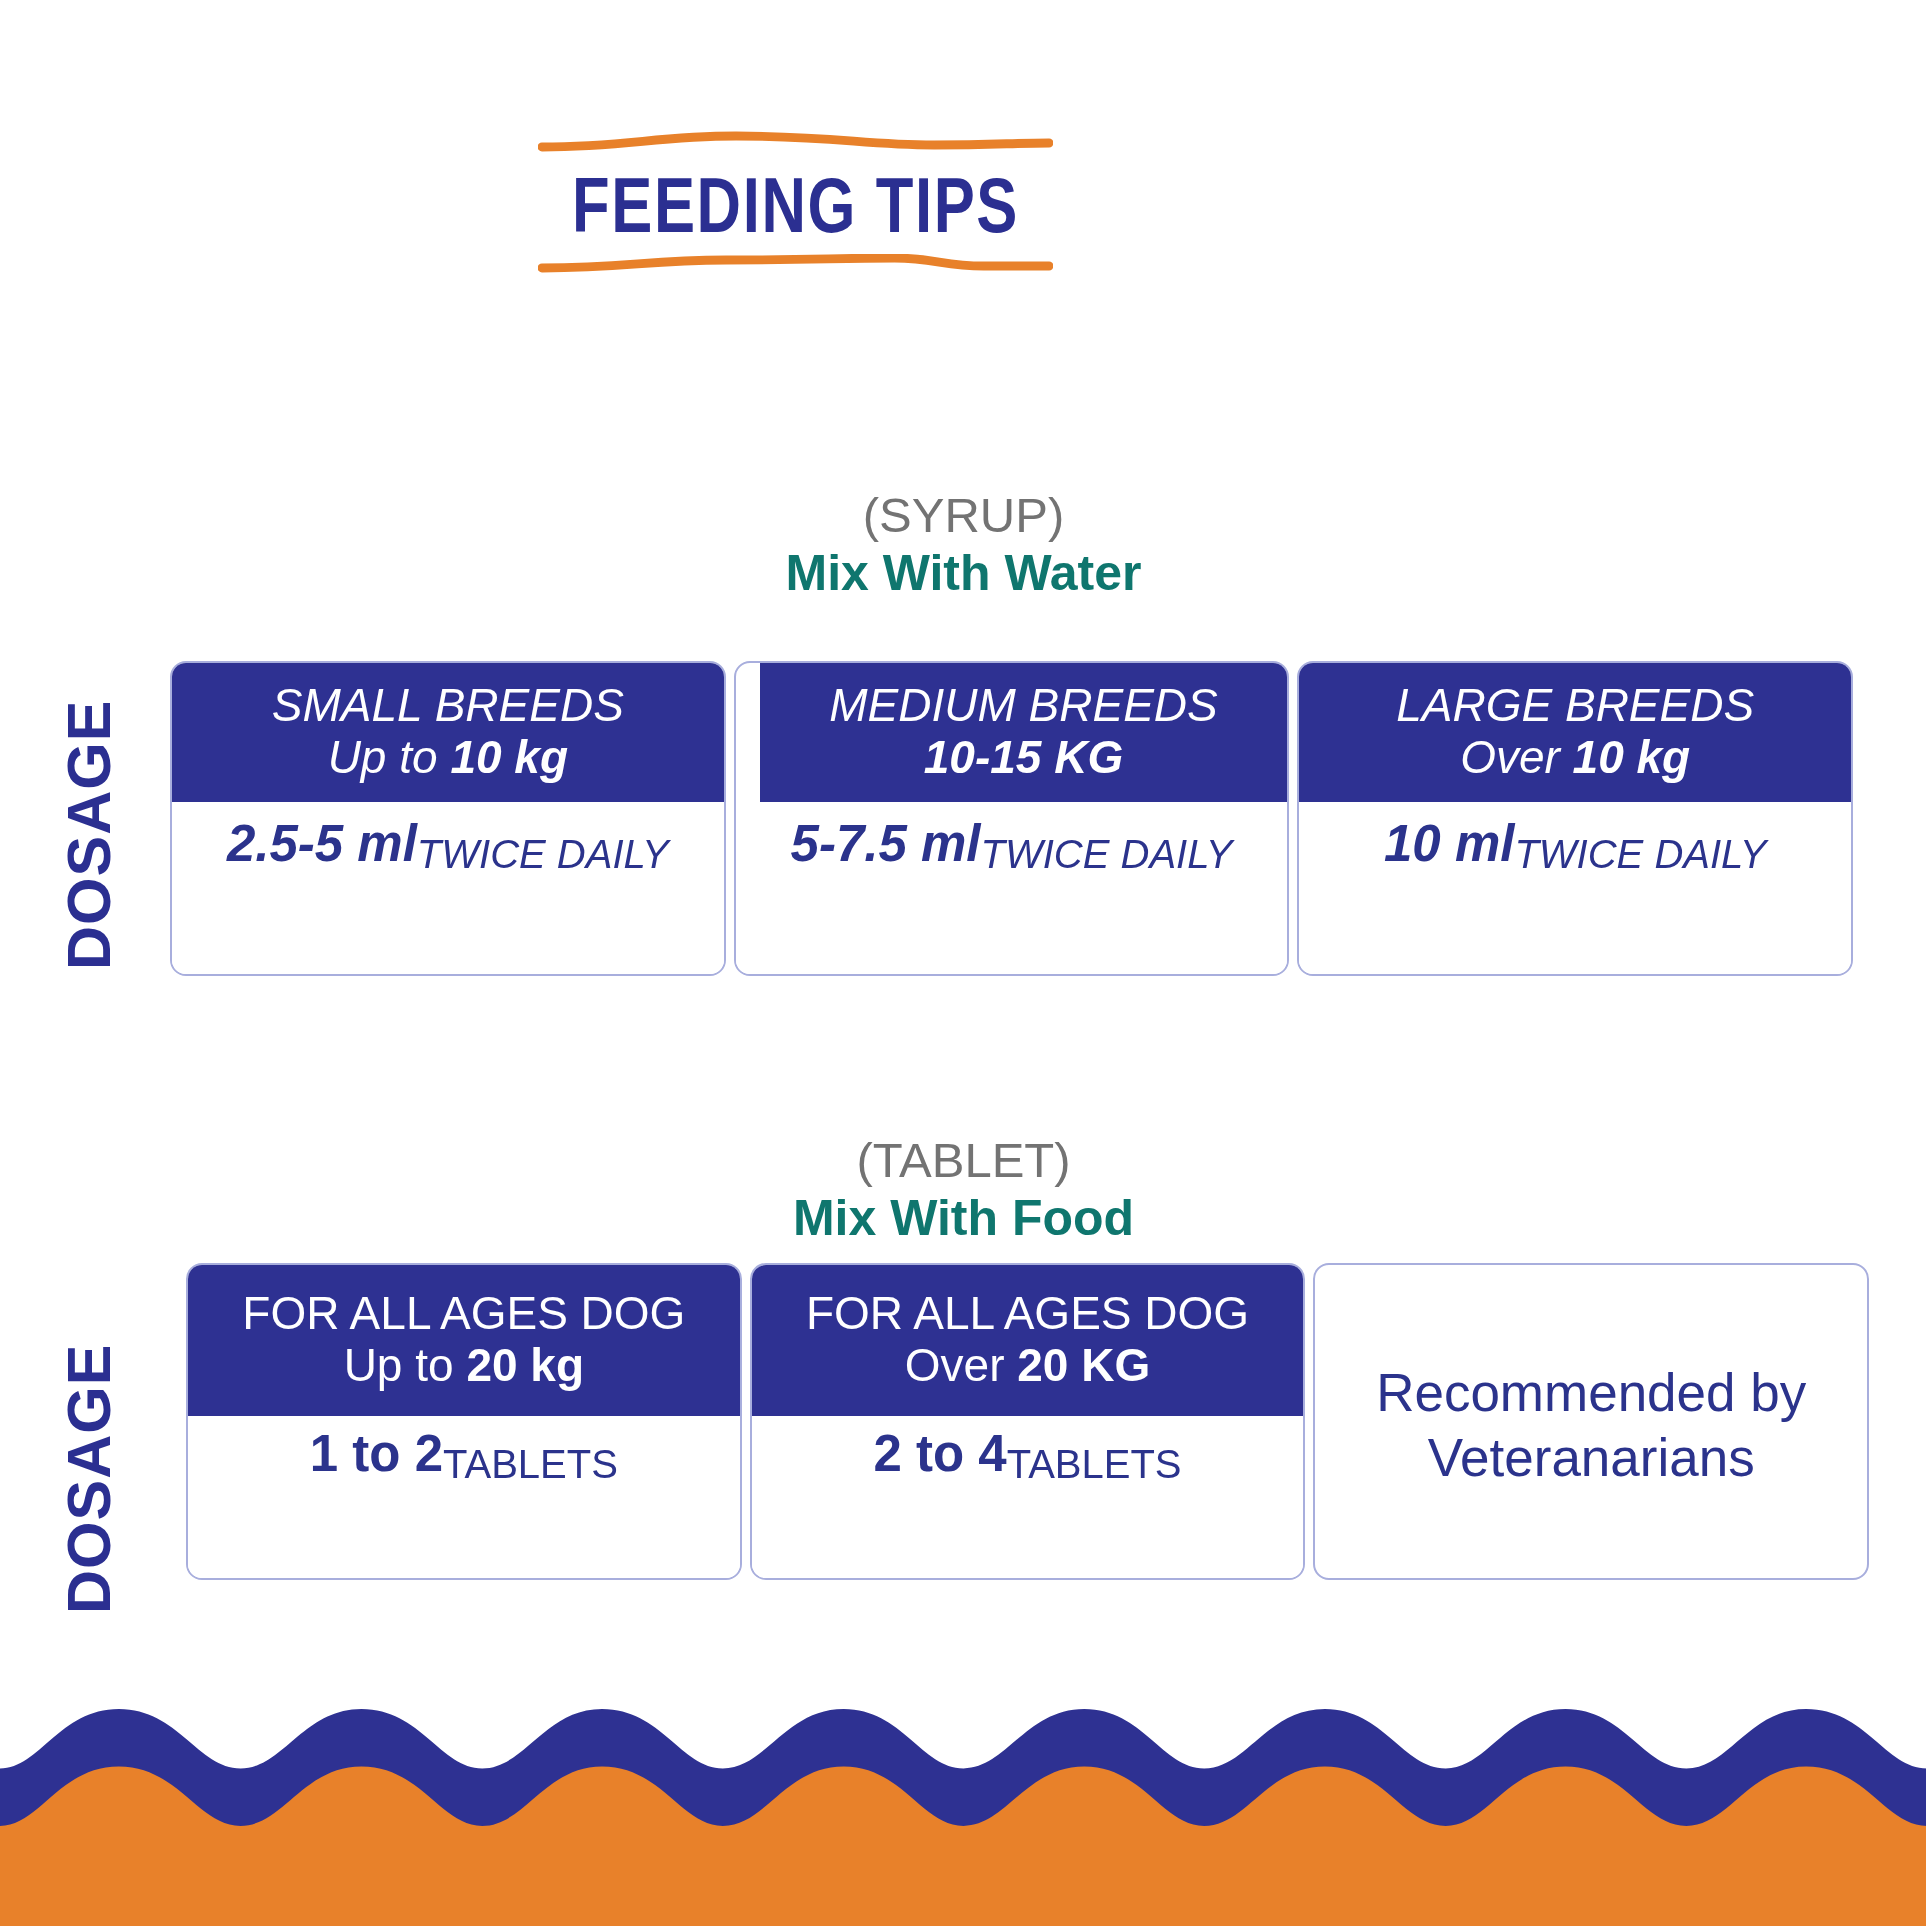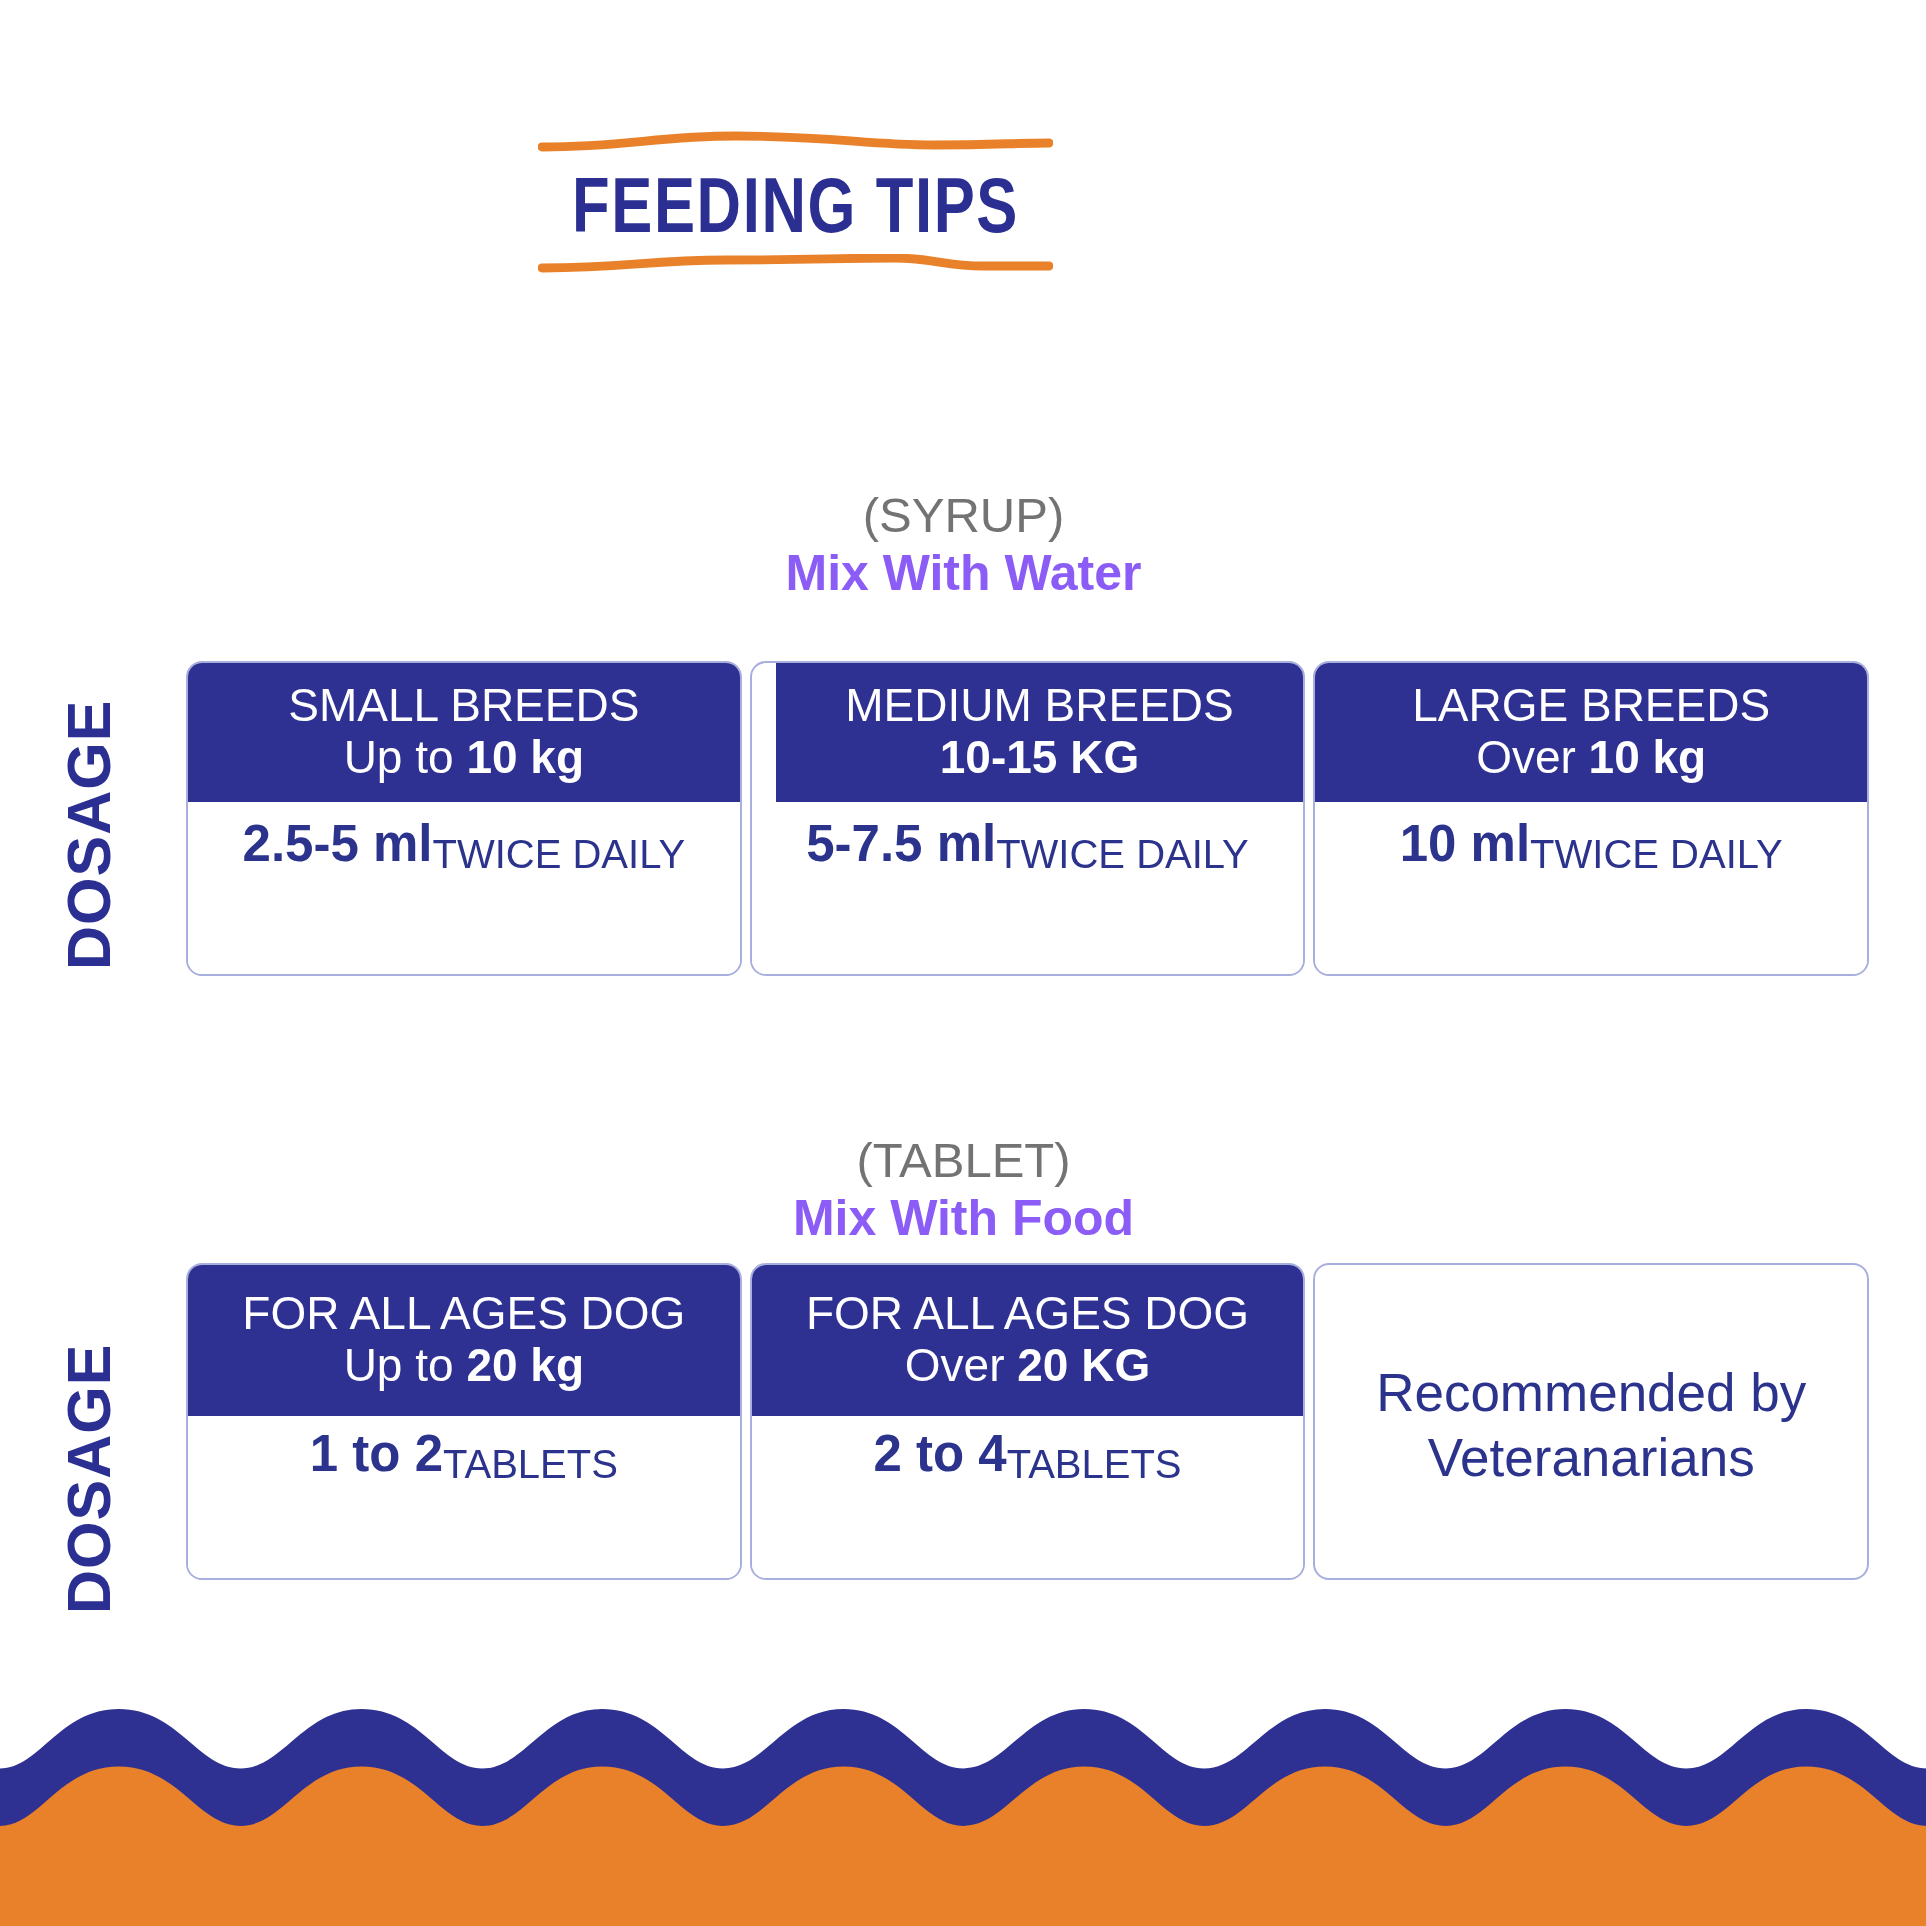--- a/index.html
+++ b/index.html
@@ -47,21 +47,21 @@
     line-height: 1.16;
   }
   .sec-kind {
     font-size: 49px;
     font-weight: 400;
     color: #737373;
   }
   .sec-sub {
     font-size: 50px;
     font-weight: 700;
-    color: #8b5cf6;
+    color: #0f766e;
   }
 
   
   .dosage-label {
     position: absolute;
     font-size: 61px;
     font-weight: 700;
     color: #2b2f91;
     letter-spacing: 1px;
     transform: rotate(-90deg);
@@ -174,21 +174,21 @@
   </svg>
 </div>
 
 <div class="section-head" style="top:487px;">
   <div class="sec-kind">(SYRUP)</div>
   <div class="sec-sub">Mix With Water</div>
 </div>
 
 <div class="dosage-label" style="left:59px; top:970px;">DOSAGE</div>
 
-<div class="dose-table" id="syrup-table" style="left:186px; top:661px; width:1683px; height:315px;">
+<div class="dose-table" id="syrup-table" style="left:170px; top:661px; width:1683px; height:315px;font-style:italic;">
 
   <div class="dose-col" style="flex:1;">
     <div class="col-head" style="padding:16px 8px 18px;">
       <span class="line1">SMALL BREEDS</span>
       <span class="line2"><span>Up to </span><b>10 kg</b></span>
     </div>
     <div class="col-body" style="padding:14px 8px 22px;">
       <span class="amount">2.5-5 ml</span>
       <span class="freq">TWICE DAILY</span>
     </div>

